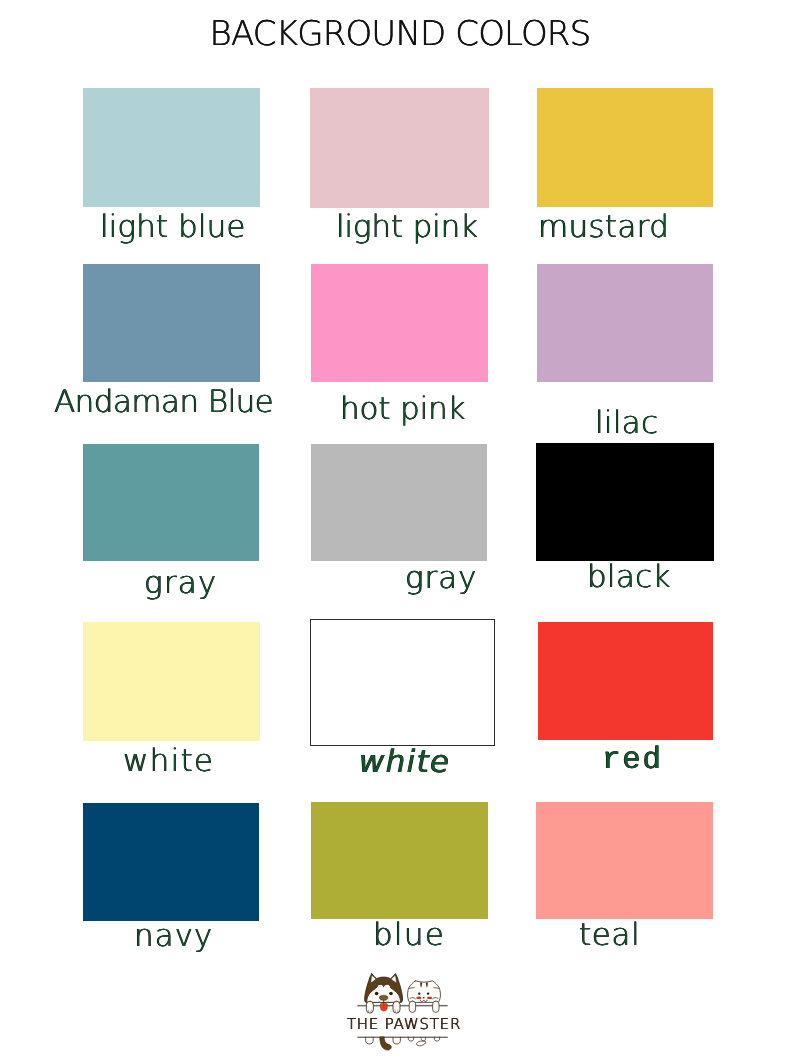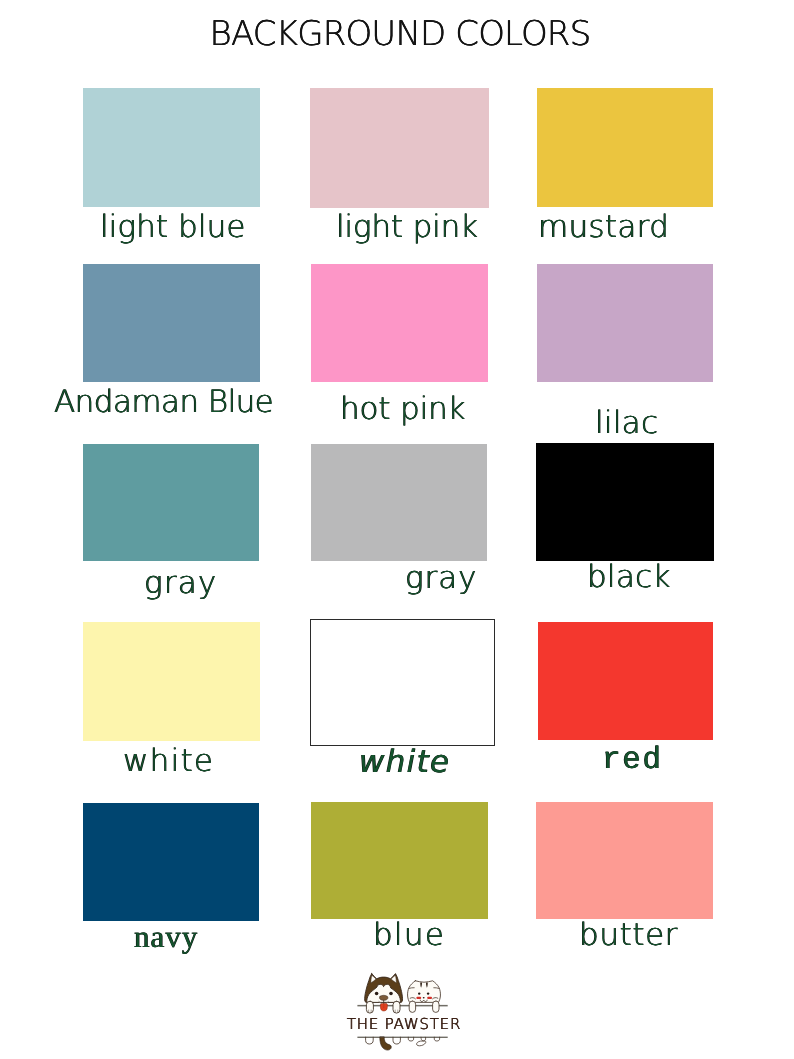--- a/index.html
+++ b/index.html
@@ -75,29 +75,29 @@
       <div class="cell" style="left: 0px; top: 0px;">
         <div class="sw" style="left: 310px; top: 619px; width: 185px; height: 127px; background: rgb(255, 255, 255); box-sizing: border-box; border: 1.3px solid rgb(43, 43, 43);"></div>
         <div class="lbl" style="left: 359px; top: 747px; letter-spacing: 1.3px; font-style: italic;">white</div>
       </div>
       <div class="cell" style="left: 0px; top: 0px;">
         <div class="sw" style="left: 538px; top: 622px; width: 175px; height: 118px; background: rgb(244, 55, 46);"></div>
         <div class="lbl" style="left: 602px; top: 745px; letter-spacing: 1.6px; font-family: Liberation Mono, monospace;">red</div>
       </div>
       <div class="cell" style="left: 0px; top: 0px;">
         <div class="sw" style="left: 83px; top: 803px; width: 176px; height: 118px; background: rgb(0, 69, 112);"></div>
-        <div class="lbl" style="left: 134px; top: 921px; letter-spacing: 1px; font-family: Liberation Serif, serif;">navy</div>
+        <div class="lbl" style="left: 134px; top: 921px; letter-spacing: 1px;">navy</div>
       </div>
       <div class="cell" style="left: 0px; top: 0px;">
         <div class="sw" style="left: 311px; top: 802px; width: 177px; height: 117px; background: rgb(174, 174, 54);"></div>
         <div class="lbl" style="left: 373px; top: 920px; letter-spacing: 1.3px;">blue</div>
       </div>
       <div class="cell" style="left: 0px; top: 0px;">
         <div class="sw" style="left: 536px; top: 802px; width: 177px; height: 117px; background: rgb(253, 155, 147);"></div>
-        <div class="lbl" style="left: 579px; top: 920px; letter-spacing: 0.6px;">butter</div>
+        <div class="lbl" style="left: 579px; top: 920px; letter-spacing: 0.6px;">teal</div>
       </div>
     </div>
   <div id="logo">
 <svg width="130" height="95" viewBox="340 966 130 95">
 <g stroke-linejoin="round" stroke-linecap="round">
 
   <path d="M371.7 973.6
            C370.4 975.9 369.5 978.1 368.9 980.4
            C367.6 983.8 366.5 987.8 365.7 991.4
            C365.0 994.6 364.5 998.0 364.7 1000.0

